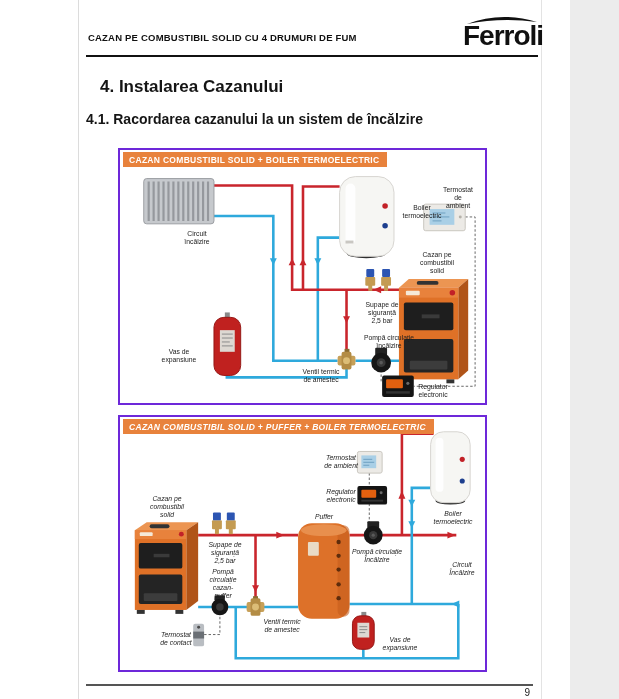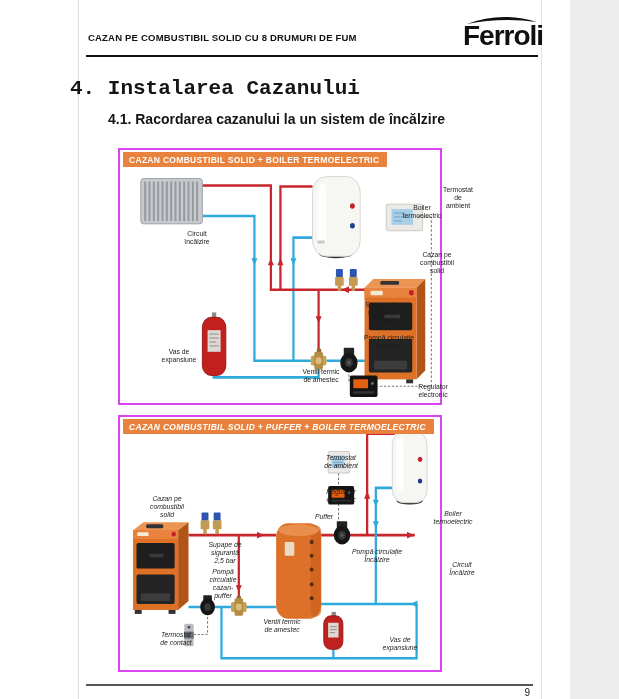--- a/index.html
+++ b/index.html
@@ -8,42 +8,42 @@
   .scan-strip-right{position:absolute;top:0;right:0;width:49px;height:699px;background:#ececec;}
   .scan-line-left{position:absolute;top:0;left:78px;width:1px;height:699px;background:#dcdcdc;}
   .scan-line-right{position:absolute;top:0;left:541px;width:1px;height:699px;background:#e3e3e3;}
 
   .doc-title{position:absolute;left:88px;top:32px;font-size:9.5px;font-weight:bold;color:#111;letter-spacing:.2px;}
   .logo{position:absolute;left:461px;top:14px;width:80px;height:32px;}
   .logo-swoosh{position:absolute;left:0;top:0;}
   .logo-text{position:absolute;left:2px;top:6px;font-size:28px;font-weight:bold;letter-spacing:-1px;color:#101010;}
   .header-rule{position:absolute;left:86px;top:55px;width:452px;height:2px;background:#111;}
 
-  .h1{position:absolute;left:70px;top:77px;font-size:21px;font-weight:bold;color:#151515;font-family:Liberation Mono, monospace;}
-  .h2{position:absolute;left:86px;top:111px;font-size:14px;font-weight:bold;color:#151515;margin-left:22px;}
-
-  .panel{position:absolute;left:118px;width:324px;height:257px;border:2px solid #d946ef;box-sizing:border-box;background:#fff;}
+  .h1{position:absolute;left:100px;top:77px;font-size:17px;font-weight:bold;color:#151515;}
+  .h2{position:absolute;left:86px;top:111px;font-size:14px;font-weight:bold;color:#151515;}
+
+  .panel{position:absolute;left:118px;width:369px;height:257px;border:2px solid #6d28d9;box-sizing:border-box;background:#fff;}
   .panel1{top:148px;}
   .panel2{top:415px;font-style:italic;}
   .panel svg.diagram{position:absolute;left:0;top:0;width:100%;height:100%;}
   .banner{position:absolute;top:2px;left:3px;background:#e8823c;color:#fff;font-size:8.5px;font-weight:bold;letter-spacing:.3px;padding:3px 8px 2px 6px;white-space:nowrap;}
   .dlabel{position:absolute;font-size:6.8px;line-height:1.2;color:#1c1c1c;text-align:center;white-space:pre-line;transform:translateX(-50%);}
 
   .footer-rule{position:absolute;left:86px;top:684px;width:447px;height:2px;background:#555;}
   .page-number{position:absolute;left:510px;top:687px;width:20px;text-align:right;font-size:10px;color:#222;}
 </style>
 </head>
 <body>
 
 <div class="page">
   <div class="scan-strip-right"></div>
   <div class="scan-line-left"></div>
   <div class="scan-line-right"></div>
 
-  <div class="doc-title">CAZAN PE COMBUSTIBIL SOLID CU 8 DRUMURI DE FUM</div>
+  <div class="doc-title">CAZAN PE COMBUSTIBIL SOLID CU 4 DRUMURI DE FUM</div>
   <div class="logo">
     <svg class="logo-swoosh" width="80" height="12" viewBox="0 0 80 12">
       <path d="M6,10 Q40,-3 76,8 Q40,3 6,10 Z" fill="#101010"></path>
     </svg>
     <div class="logo-text">Ferroli</div>
   </div>
   <div class="header-rule"></div>
 
   <div class="h1">4. Instalarea Cazanului</div>
   <div class="h2">4.1. Racordarea cazanului la un sistem de încălzire</div>

